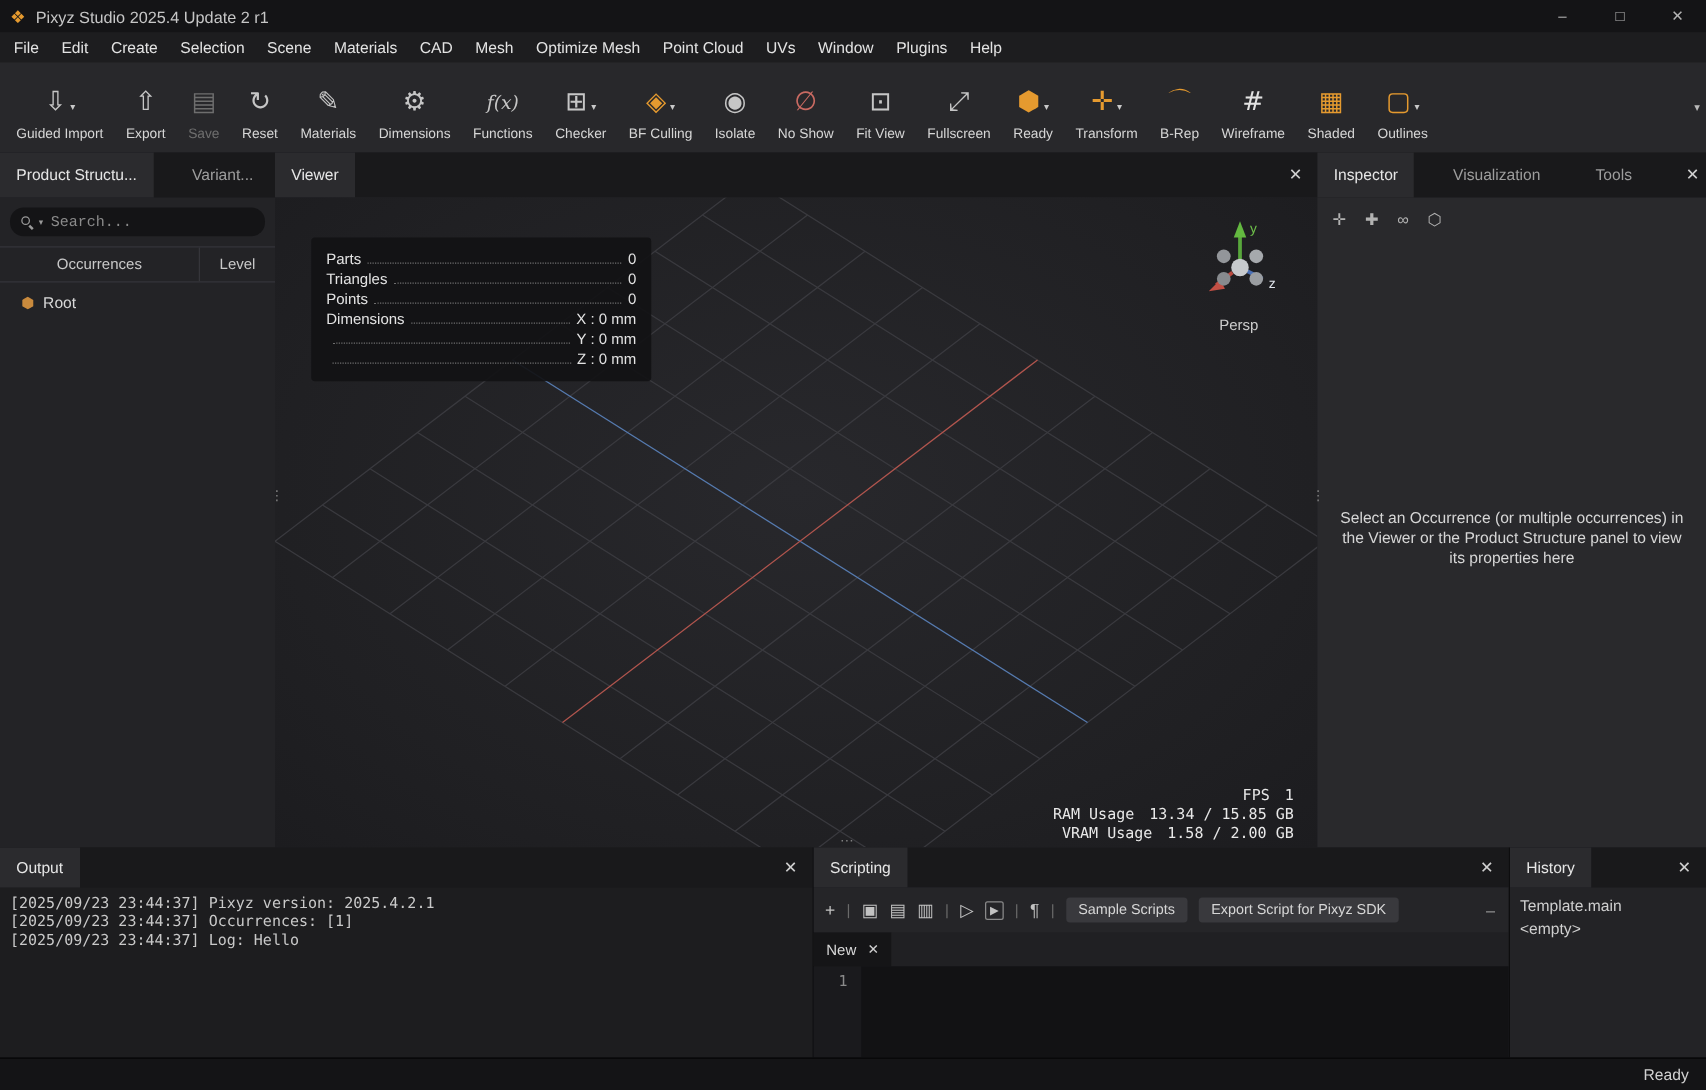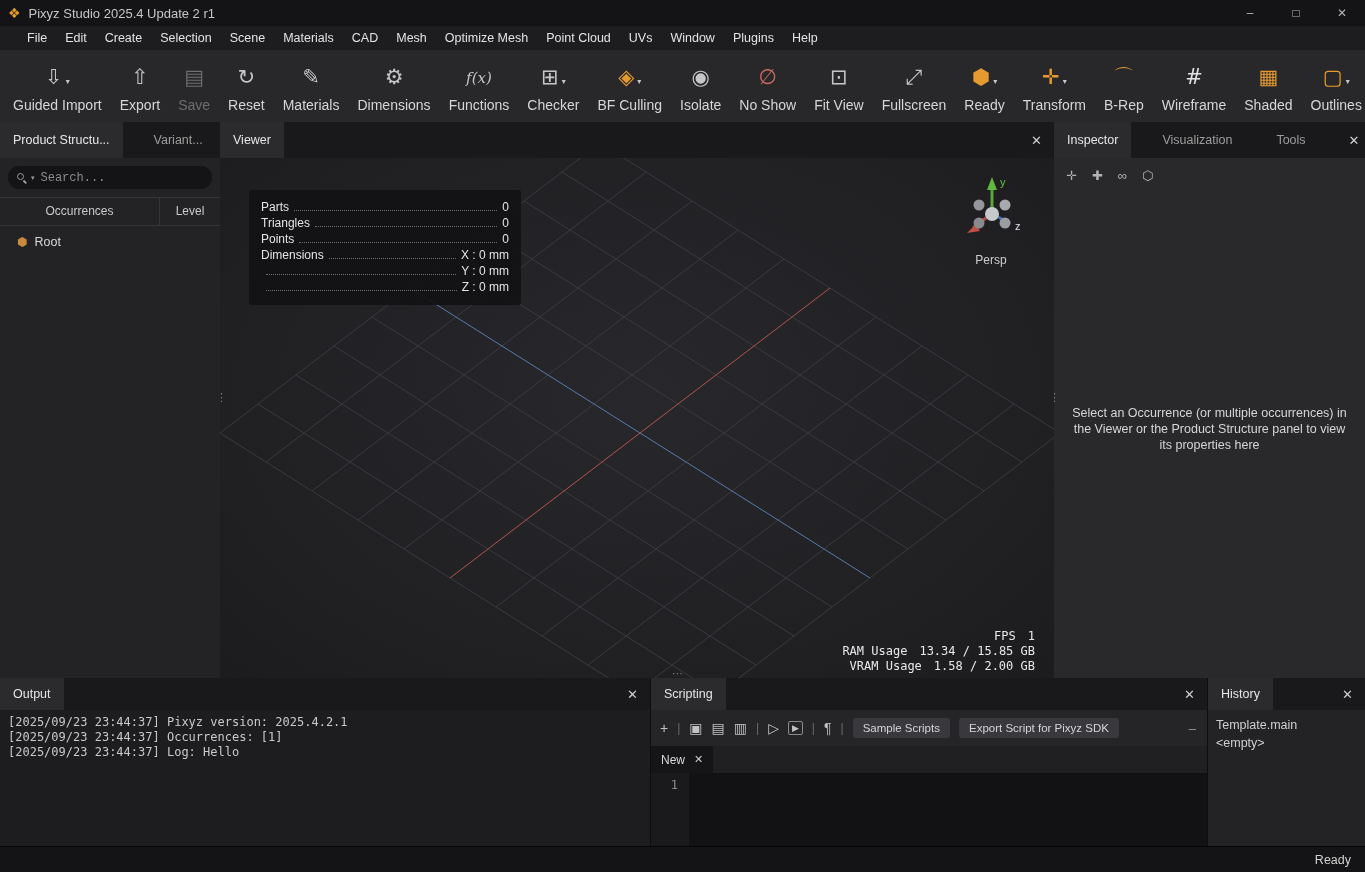--- a/index.html
+++ b/index.html
@@ -10,34 +10,34 @@
   }
   
   .titlebar{position:absolute;top:0;left:0;width:1365px;height:26px;background:#141416;
     display:flex;align-items:center;padding-left:8px;box-sizing:border-box}
   .logo{color:#e59a2f;font-size:14px;margin-right:8px}
   .title-text{color:#c6c6c6;font-size:13px}
   .win-controls{margin-left:auto;display:flex;height:100%}
   .win-btn{width:46px;display:flex;align-items:center;justify-content:center;color:#b5b5b5;font-size:12px}
   
   .menubar{position:absolute;top:26px;left:0;width:1365px;height:24px;background:#1d1d1f;
-    display:flex;align-items:center;padding-left:18px;box-sizing:border-box}
+    display:flex;align-items:center;padding-left:2px;box-sizing:border-box}
   .menu-item{padding:0 9px;color:#e3e3e3;font-size:12.5px}
   
   .toolbar{position:absolute;top:50px;left:0;width:1365px;height:72px;background:#28282b;
     display:flex;align-items:stretch;padding-left:4px;box-sizing:border-box}
   .tbtn{display:flex;flex-direction:column;align-items:center;justify-content:flex-end;padding:0 9px 9px}
   .icon-row{display:flex;align-items:flex-end;gap:3px;margin-bottom:6px;height:30px}
   .tglyph{font-size:21px;line-height:28px;color:#c6c6c6;font-family:"DejaVu Sans",sans-serif}
   .tglyph.accent{color:#e59a2f}
   .tglyph.red{color:#c96a62}
   .tglyph.white{color:#e2e2e2}
   .tglyph.fx{font-size:15px;font-style:italic;font-family:"DejaVu Serif","Liberation Serif",serif;line-height:26px}
   .tchev{font-size:8px;color:#c9c9c9;margin-bottom:5px}
-  .tlabel{font-size:14px;color:#d6d6d6;white-space:nowrap}
+  .tlabel{font-size:11px;color:#d6d6d6;white-space:nowrap}
   .tbtn.disabled .tglyph,.tbtn.disabled .tlabel{color:#6e6e6e}
   .toolbar-overflow{margin-left:auto;align-self:center;color:#b9b9b9;font-size:9px;padding:0 5px}
   
   .main{position:absolute;top:122px;left:0;width:1365px;height:556px;display:flex}
   .panel{display:flex;flex-direction:column;position:relative;background:#232326}
   .left-panel{width:220px}
   .viewer-panel{flex:1;background:#232327}
   .right-panel{width:311px;background:#29292c}
   .tabstrip{height:36px;background:#19191b;display:flex;align-items:stretch;flex-shrink:0}
   .tabstrip.small{height:32px}

